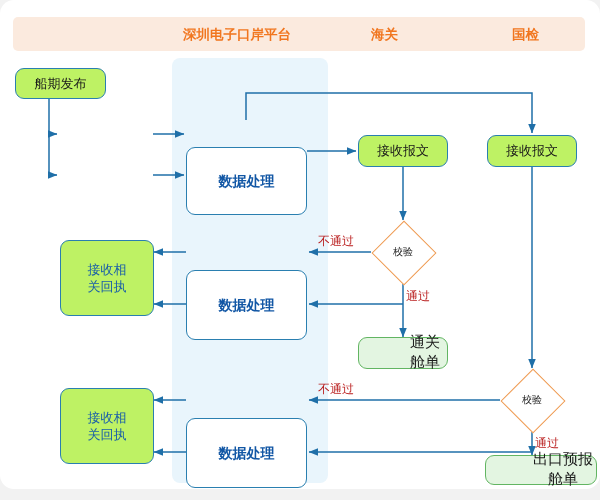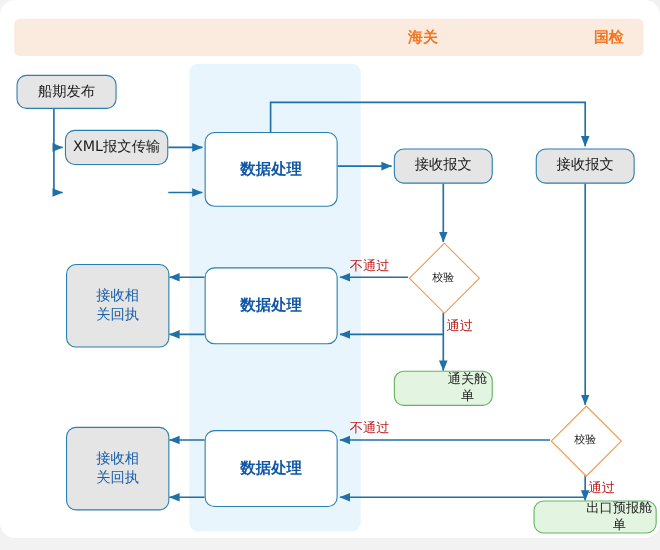--- a/index.html
+++ b/index.html
@@ -26,31 +26,31 @@
     position:absolute;left:172px;top:58px;width:156px;height:425px;
     background:#e9f5fc;border-radius:8px;
   }
   svg#wires{position:absolute;left:0;top:0;width:600px;height:500px;}
   .node{
     position:absolute;box-sizing:border-box;
     display:flex;align-items:center;justify-content:center;
     text-align:center;line-height:1.32;
   }
   .n-blue{
-    border:1.4px solid #2a7fb0;border-radius:9px;background:#e5e5e5;
+    border:1.4px solid #2a7fb0;border-radius:9px;background:#bef264;
     color:#1a1a1a;font-size:13px;
   }
   .n-proc{
     border:1.4px solid #2a7fb0;border-radius:9px;background:#ffffff;
-    color:#1257a5;font-size:14px;font-weight:bold;
+    color:#1257a5;font-size:14px;font-weight:bold;margin-top:27px;
   }
   .n-blue-txt{ color:#1a5fa8; }
   .n-green{
     border:1.5px solid #62b562;border-radius:9px;background:#e3f5e1;
-    color:#1a1a1a;font-size:12px;padding-left:44px;
+    color:#1a1a1a;font-size:15px;padding-left:44px;
   }
   .n-diamond{
     position:absolute;display:flex;align-items:center;justify-content:center;
     color:#1a1a1a;font-size:10px;
   }
   .n-diamond .dshape{
     position:absolute;left:50%;top:50%;
     width:44px;height:44px;margin-left:-22px;margin-top:-22px;
     border:1.5px solid #ef9b52;background:#ffffff;
     transform:rotate(45deg);
@@ -61,22 +61,23 @@
     background:transparent;white-space:nowrap;line-height:14px;
   }
 </style>
 </head>
 <body>
 
 <div id="card">
 
   <div id="header-band"></div>
 
+  <div class="col-label" style="left:183px;">深圳电子口岸平台</div>
   <div class="col-label" style="left:371px;">海关</div>
-  <div class="col-label" style="left:540px;">国检</div>
+  <div class="col-label" style="left:512px;">国检</div>
 
   <div id="lane-band"></div>
 
   <svg id="wires">
     <defs>
       <marker id="ah" markerWidth="7" markerHeight="7" refX="6.2" refY="3" orient="auto">
         <path d="M0,0.4 L6.4,3 L0,5.6 z" fill="#1f6fa8"></path>
       </marker>
     </defs>
     <g stroke="#1f6fa8" stroke-width="1.5" fill="none">
@@ -110,21 +111,20 @@
       <path d="M532,432 L532,455" marker-end="url(#ah)"></path>
       <path d="M532,452 L309,452" marker-end="url(#ah)"></path>
 
       <path d="M186,400 L154,400" marker-end="url(#ah)"></path>
       <path d="M186,452 L154,452" marker-end="url(#ah)"></path>
     </g>
   </svg>
 
   <div class="node n-blue" style="left:15px;top:68px;width:91px;height:31px;">船期发布</div>
 
-  <div class="node n-blue" style="left:59px;top:118px;width:94px;height:32px;">XML报文传输</div>
 
 
   <div class="node n-proc" style="left:186px;top:120px;width:121px;height:68px;">数据处理</div>
 
   <div class="node n-blue" style="left:358px;top:135px;width:90px;height:32px;">接收报文</div>
 
   <div class="node n-blue" style="left:487px;top:135px;width:90px;height:32px;">接收报文</div>
 
   <div class="n-diamond" style="left:371px;top:220px;width:64px;height:64px;">
     <span class="dshape"></span>

